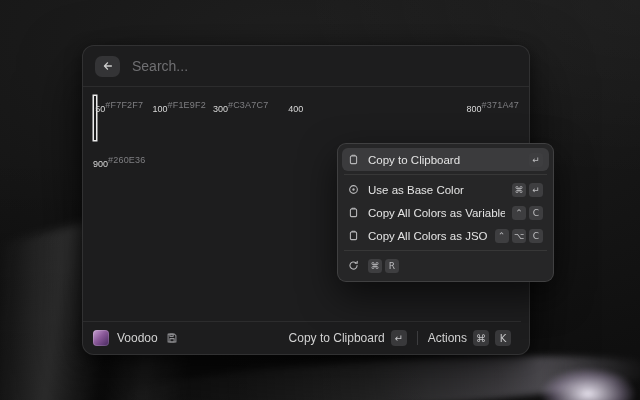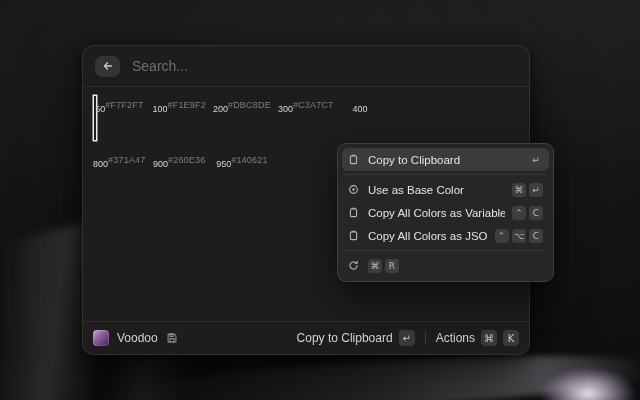--- a/index.html
+++ b/index.html
@@ -30,21 +30,21 @@
   .search-input::placeholder{color:#6f6f72;}
   .hdiv{height:1px;background:rgba(255,255,255,0.07);}
 
   .palette{padding:10px 10px 0;display:grid;grid-template-columns:repeat(8,1fr);column-gap:7px;row-gap:13px;}
   .cell{display:flex;justify-content:center;}
   .swatch{height:42px;border-radius:9px;box-shadow:inset 0 0 0 1px rgba(255,255,255,0.05);}
   .swatch.selected{box-shadow:0 0 0 1px #1d1d1e, 0 0 0 2.5px #ebebeb;}
   .sw-label{margin-top:7px;font-size:9px;color:#d8d8d8;line-height:10px;min-height:10px;}
   .sw-hex{margin-top:3px;font-size:9px;color:#7f7f82;line-height:10px;min-height:10px;letter-spacing:0.2px;}
 
-  .footer{position:absolute;left:0;right:0;bottom:0;height:33px;border-top:1px solid rgba(255,255,255,0.07);
+  .footer{position:absolute;left:0;right:8px;bottom:0;height:33px;border-top:1px solid rgba(255,255,255,0.07);
     display:flex;justify-content:space-between;padding:0 10px;font-size:12px;border-radius:0 0 12px 12px;}
   .f-left{display:flex;align-items:center;gap:8px;}
   .app-icon{width:16px;height:16px;border-radius:4px;display:inline-block;
     background:linear-gradient(135deg,#c9a3d4 0%,#8b5a9a 45%,#45265c 100%);box-shadow:inset 0 0 0 1px rgba(255,255,255,0.15);}
   .f-name{color:#d2d2d2;}
   .save-ic{color:#8f8f92;display:flex;align-items:center;}
   .f-right{display:flex;align-items:center;gap:6px;color:#d2d2d2;}
   kbd{min-width:16px;height:16px;padding:0 3px;border-radius:4px;background:#39393b;color:#c7c7c9;
     font-size:10px;display:inline-flex;align-items:center;justify-content:center;font-family:"DejaVu Sans","Liberation Sans",sans-serif;}
   .vdiv{width:1px;height:14px;background:#3d3d3f;margin:0 4px;}
@@ -92,25 +92,20 @@
           <div class="swatch selected" style="background:#F7F2F7"></div>
           <div class="sw-label">50</div>
           <div class="sw-hex">#F7F2F7</div>
         </div>
         <div class="cell">
           <div class="swatch" style="background:#F1E9F2"></div>
           <div class="sw-label">100</div>
           <div class="sw-hex">#F1E9F2</div>
         </div>
         <div class="cell">
-          <div class="swatch" style="background:#DBC8DE"></div>
-          <div class="sw-label">200</div>
-          <div class="sw-hex">#DBC8DE</div>
-        </div>
-        <div class="cell">
           <div class="swatch" style="background:#C3A7C7"></div>
           <div class="sw-label">300</div>
           <div class="sw-hex">#C3A7C7</div>
         </div>
         <div class="cell">
           <div class="swatch" style="background:#A87CAE"></div>
           <div class="sw-label">400</div>
           <div class="sw-hex"></div>
         </div>
         <div class="cell">
@@ -130,25 +125,20 @@
         </div>
         <div class="cell">
           <div class="swatch" style="background:#371A47"></div>
           <div class="sw-label">800</div>
           <div class="sw-hex">#371A47</div>
         </div>
         <div class="cell">
           <div class="swatch" style="background:#260E36"></div>
           <div class="sw-label">900</div>
           <div class="sw-hex">#260E36</div>
-        </div>
-        <div class="cell">
-          <div class="swatch" style="background:#140621"></div>
-          <div class="sw-label">950</div>
-          <div class="sw-hex">#140621</div>
         </div>
       </div>
 
     <div class="footer">
       <div class="f-left">
         <span class="app-icon"></span>
         <span class="f-name">Voodoo</span>
         <span class="save-ic">
           <svg width="12" height="12" viewBox="0 0 16 16" fill="none" stroke="currentColor" stroke-width="1.4" stroke-linejoin="round">
               <path d="M2.8 2.8h8.4l2 2v8.4H2.8z"></path>

